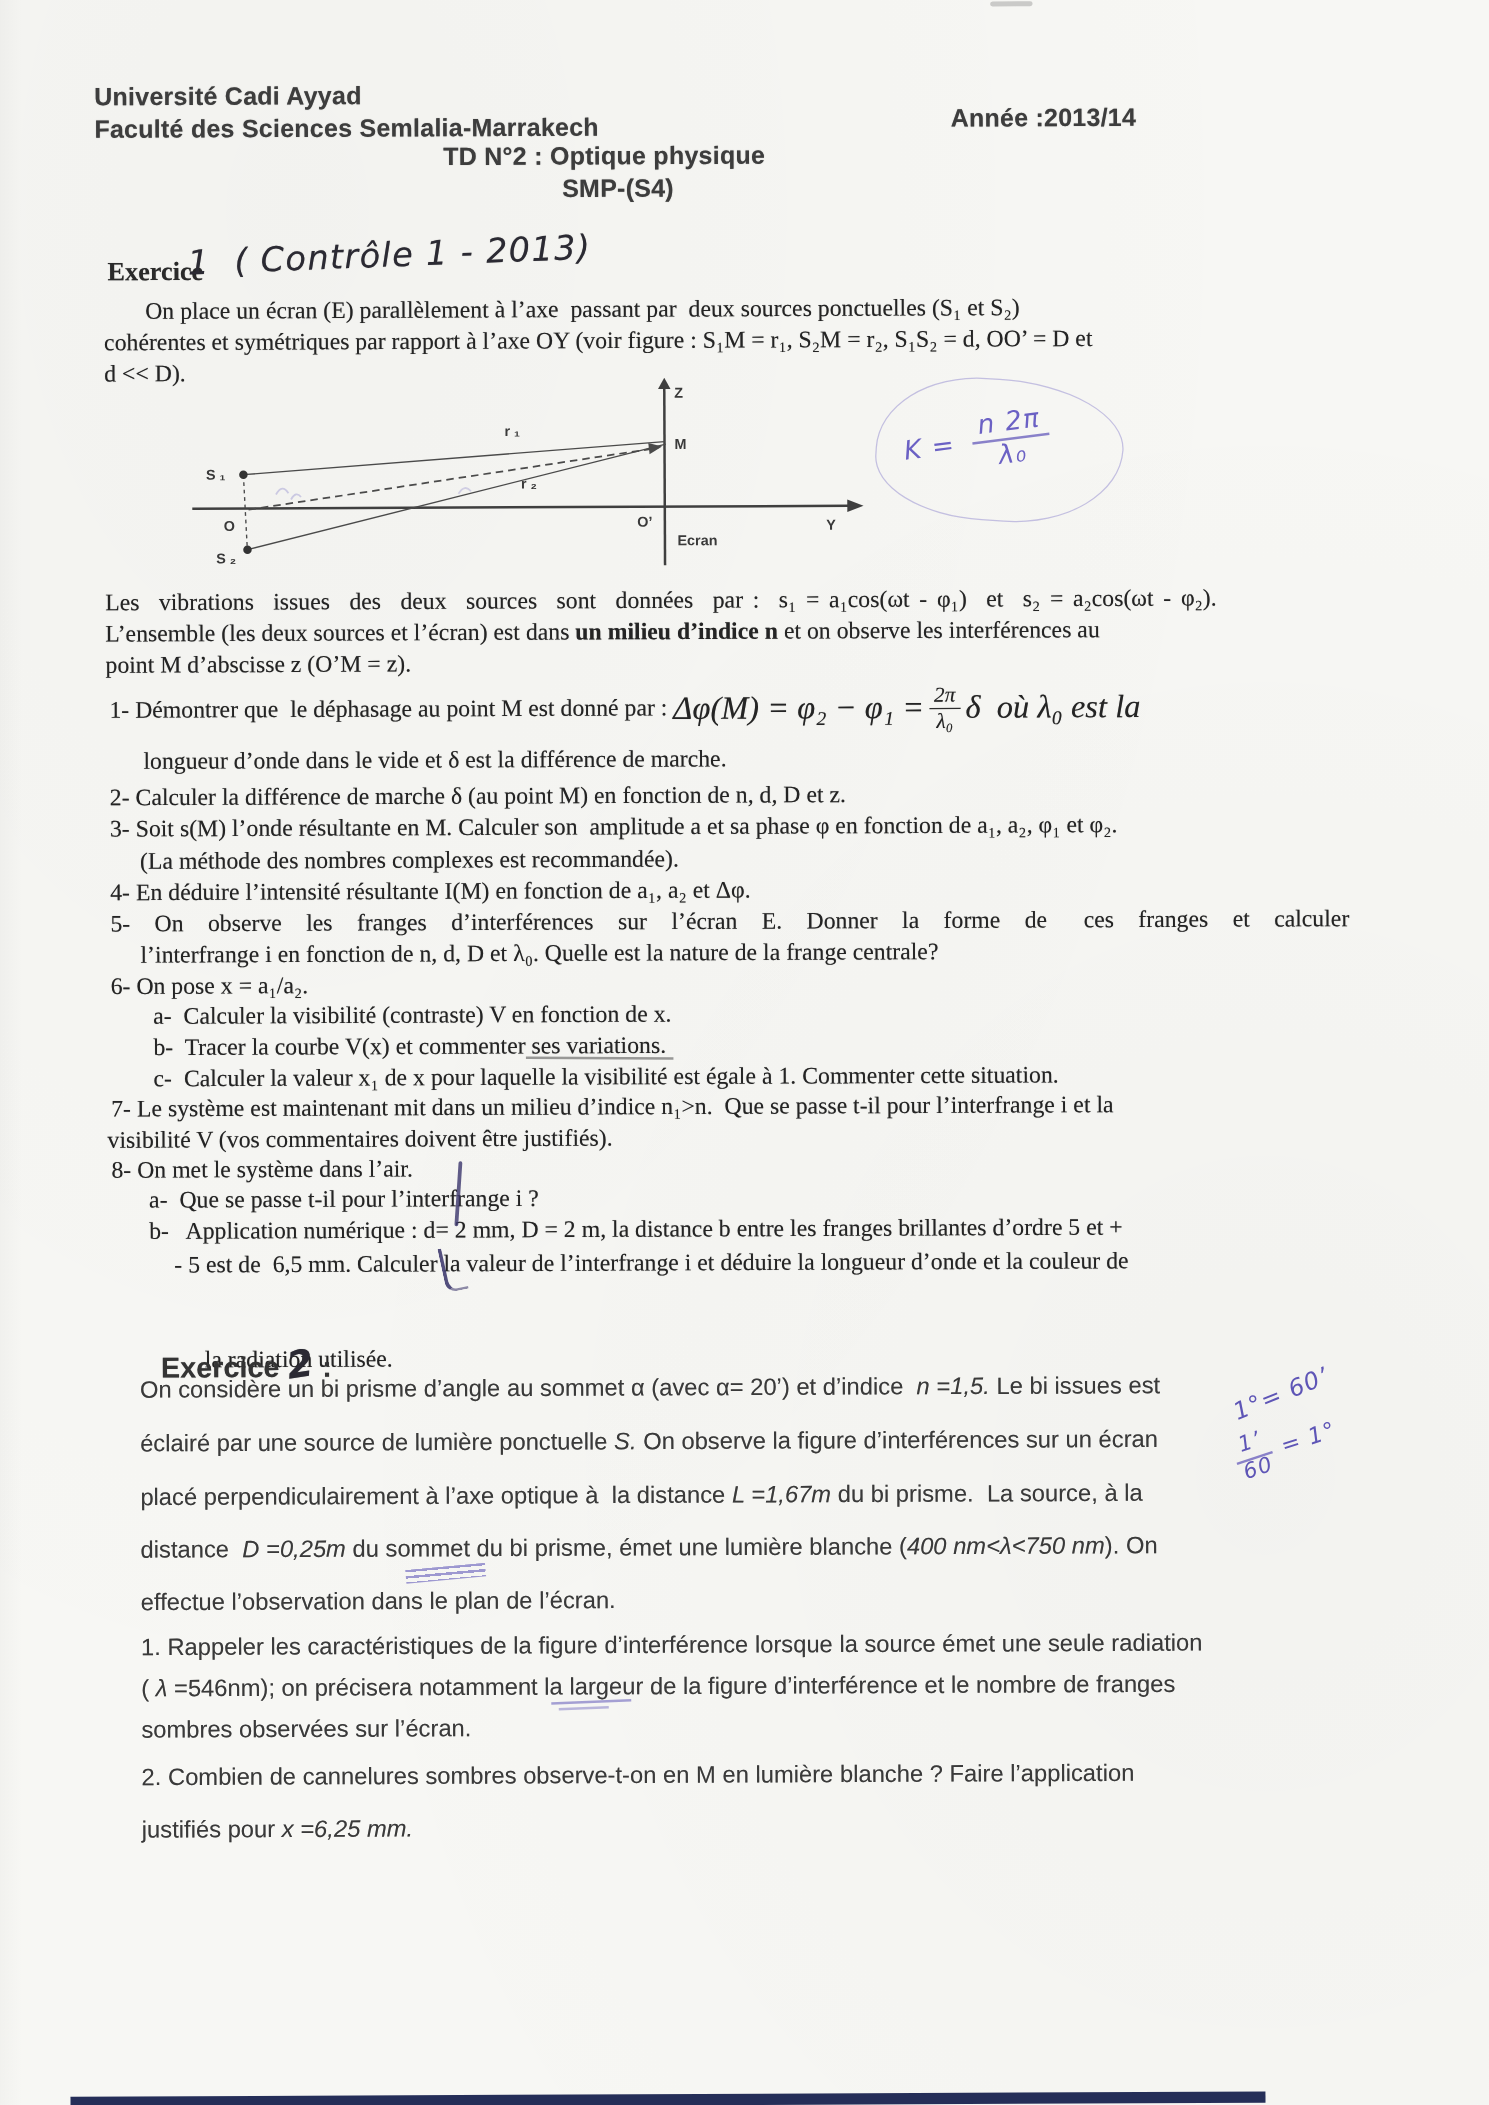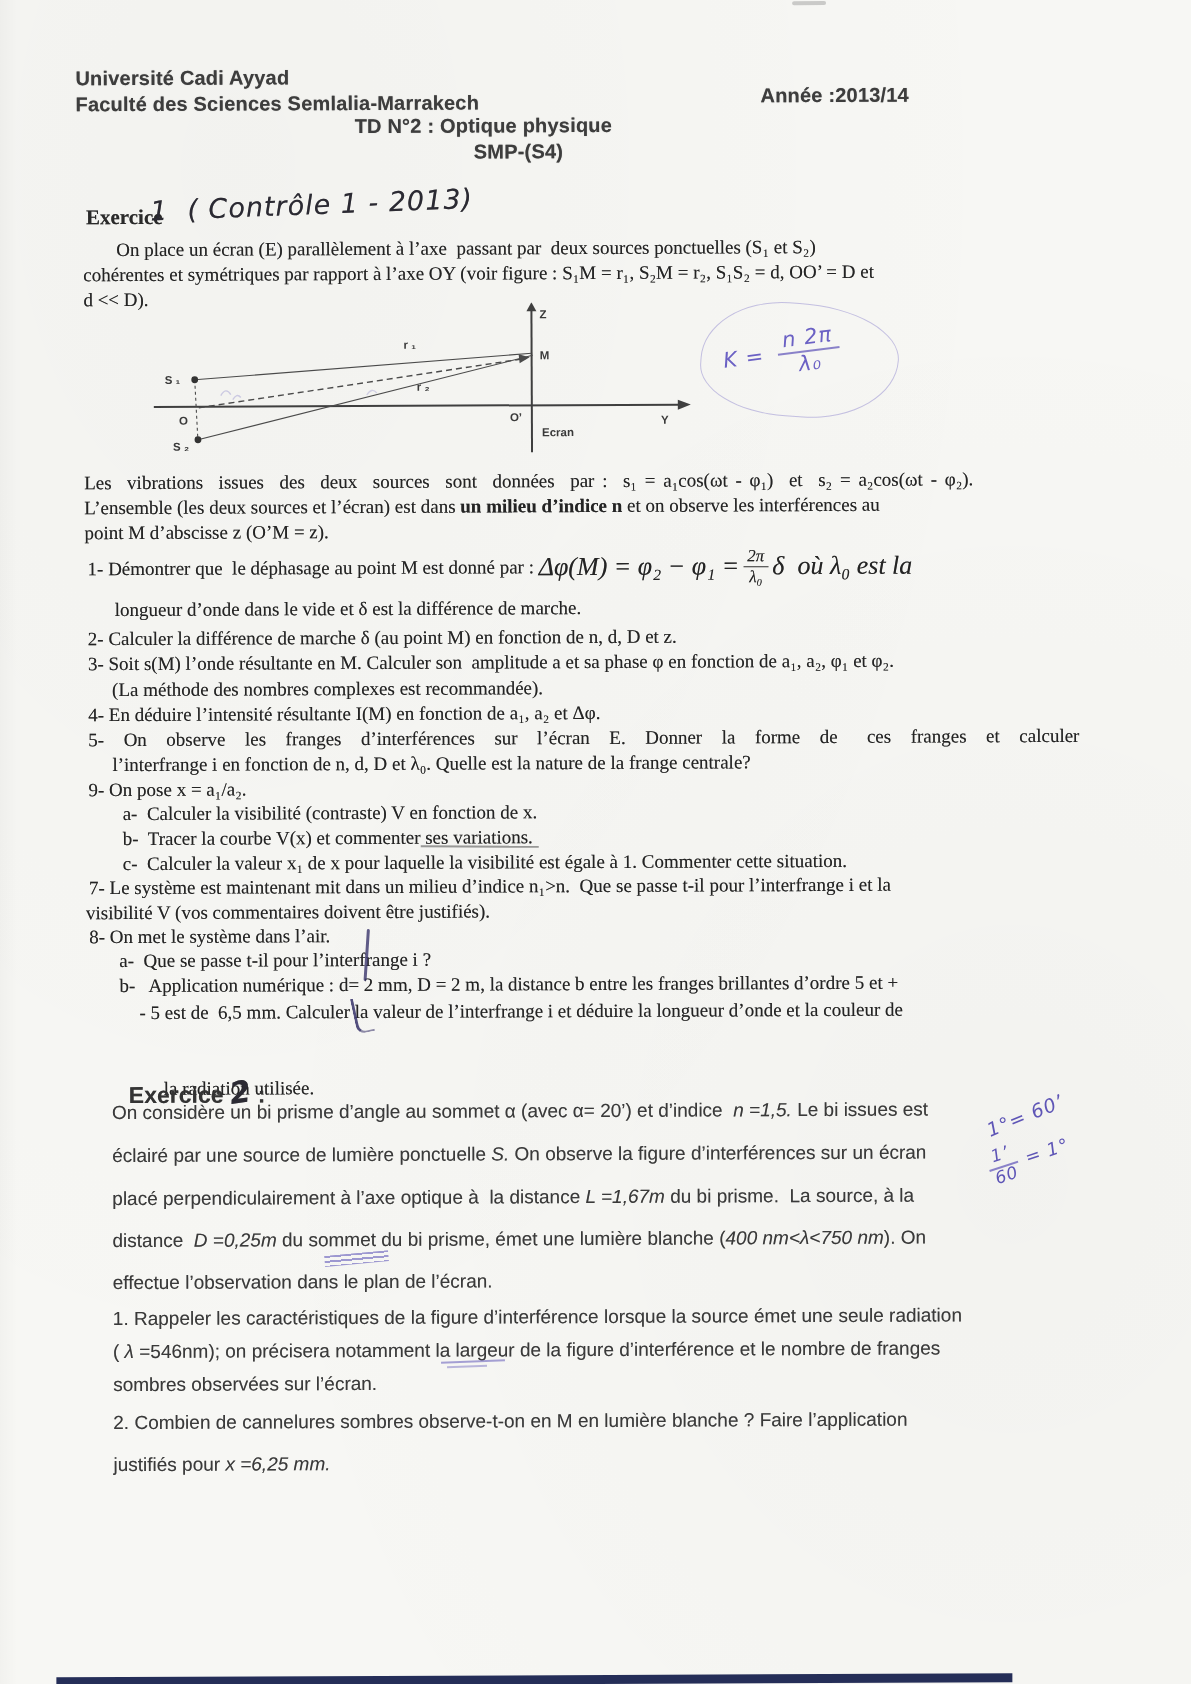--- a/index.html
+++ b/index.html
@@ -51,21 +51,21 @@
 </style>
 </head>
 <body>
 
 <div class="tilt">
 
   <div class="l hdr" style="left:78px;top:64px;">Université Cadi Ayyad</div>
   <div class="l hdr" style="left:78px;top:90px;">Faculté des Sciences Semlalia-Marrakech</div>
   <div class="l hdr" style="left:763px;top:84px;">Année :2013/14</div>
   <div class="l hdr" style="left:357px;top:113px;">TD N°2 : Optique physique</div>
-  <div class="l hdr" style="left:452px;top:139px;margin-left:24px;">SMP-(S4)</div>
+  <div class="l hdr" style="left:452px;top:139px;">SMP-(S4)</div>
 
   <div class="l serif exhead" style="left:88px;top:203px;">Exercice</div>
   <div class="l hand hand-dark" style="left:152px;top:188px;font-size:27px;transform:rotate(-2deg);">1  ( Contrôle 1 - 2013)</div>
 
   <div class="l serif" style="left:118px;top:237px;">On place un écran (E) parallèlement à l’axe  passant par  deux sources ponctuelles (S₁ et S₂)</div>
   <div class="l serif" style="left:85px;top:262px;">cohérentes et symétriques par rapport à l’axe OY (voir figure : S₁M = r₁, S₂M = r₂, S₁S₂ = d, OO’ = D et</div>
   <div class="l serif" style="left:85px;top:287px;">d &lt;&lt; D).</div>
 
   <svg class="abs" style="left:150px;top:302px;" width="740" height="158" viewBox="0 0 740 158">
 
@@ -118,21 +118,21 @@
     <span>1- Démontrer que  le déphasage au point M est donné par : </span><span class="math">Δφ(M) = φ₂ − φ₁ =</span><span class="frac"><span class="num">2π</span><span class="den">λ₀</span></span><span class="math">δ  où λ₀ est la</span>
   </div>
   <div class="l serif" style="left:115px;top:597px;">longueur d’onde dans le vide et δ est la différence de marche.</div>
 
   <div class="l serif" style="left:88px;top:626px;">2- Calculer la différence de marche δ (au point M) en fonction de n, d, D et z.</div>
   <div class="l serif" style="left:88px;top:651px;">3- Soit s(M) l’onde résultante en M. Calculer son  amplitude a et sa phase φ en fonction de a₁, a₂, φ₁ et φ₂.</div>
   <div class="l serif" style="left:112px;top:677px;">(La méthode des nombres complexes est recommandée).</div>
   <div class="l serif" style="left:88px;top:702px;">4- En déduire l’intensité résultante I(M) en fonction de a₁, a₂ et Δφ.</div>
   <div class="l serif wsp2" style="left:88px;top:727px;">5-  On  observe  les  franges  d’interférences  sur  l’écran  E.  Donner  la  forme  de   ces  franges  et  calculer</div>
   <div class="l serif" style="left:112px;top:752px;">l’interfrange i en fonction de n, d, D et λ₀. Quelle est la nature de la frange centrale?</div>
-  <div class="l serif" style="left:88px;top:777px;">9- On pose x = a₁/a₂.</div>
+  <div class="l serif" style="left:88px;top:777px;">6- On pose x = a₁/a₂.</div>
   <div class="l serif" style="left:122px;top:801px;">a-  Calculer la visibilité (contraste) V en fonction de x.</div>
   <div class="l serif" style="left:122px;top:826px;">b-  Tracer la courbe V(x) et commenter ses variations.</div>
   <div class="l serif" style="left:122px;top:851px;">c-  Calculer la valeur x₁ de x pour laquelle la visibilité est égale à 1. Commenter cette situation.</div>
   <div class="l serif" style="left:88px;top:875px;">7- Le système est maintenant mit dans un milieu d’indice n₁&gt;n.  Que se passe t-il pour l’interfrange i et la</div>
   <div class="l serif" style="left:85px;top:900px;">visibilité V (vos commentaires doivent être justifiés).</div>
   <div class="l serif" style="left:88px;top:924px;">8- On met le système dans l’air.</div>
   <div class="l serif" style="left:118px;top:948px;">a-  Que se passe t-il pour l’interfrange i ?</div>
   <div class="l serif" style="left:118px;top:973px;">b-   Application numérique : d= 2 mm, D = 2 m, la distance b entre les franges brillantes d’ordre 5 et +</div>
   <div class="l serif" style="left:138px;top:1000px;">- 5 est de  6,5 mm. Calculer la valeur de l’interfrange i et déduire la longueur d’onde et la couleur de</div>
   <div class="l serif" style="left:162px;top:1076px;">la radiation utilisée.</div>

